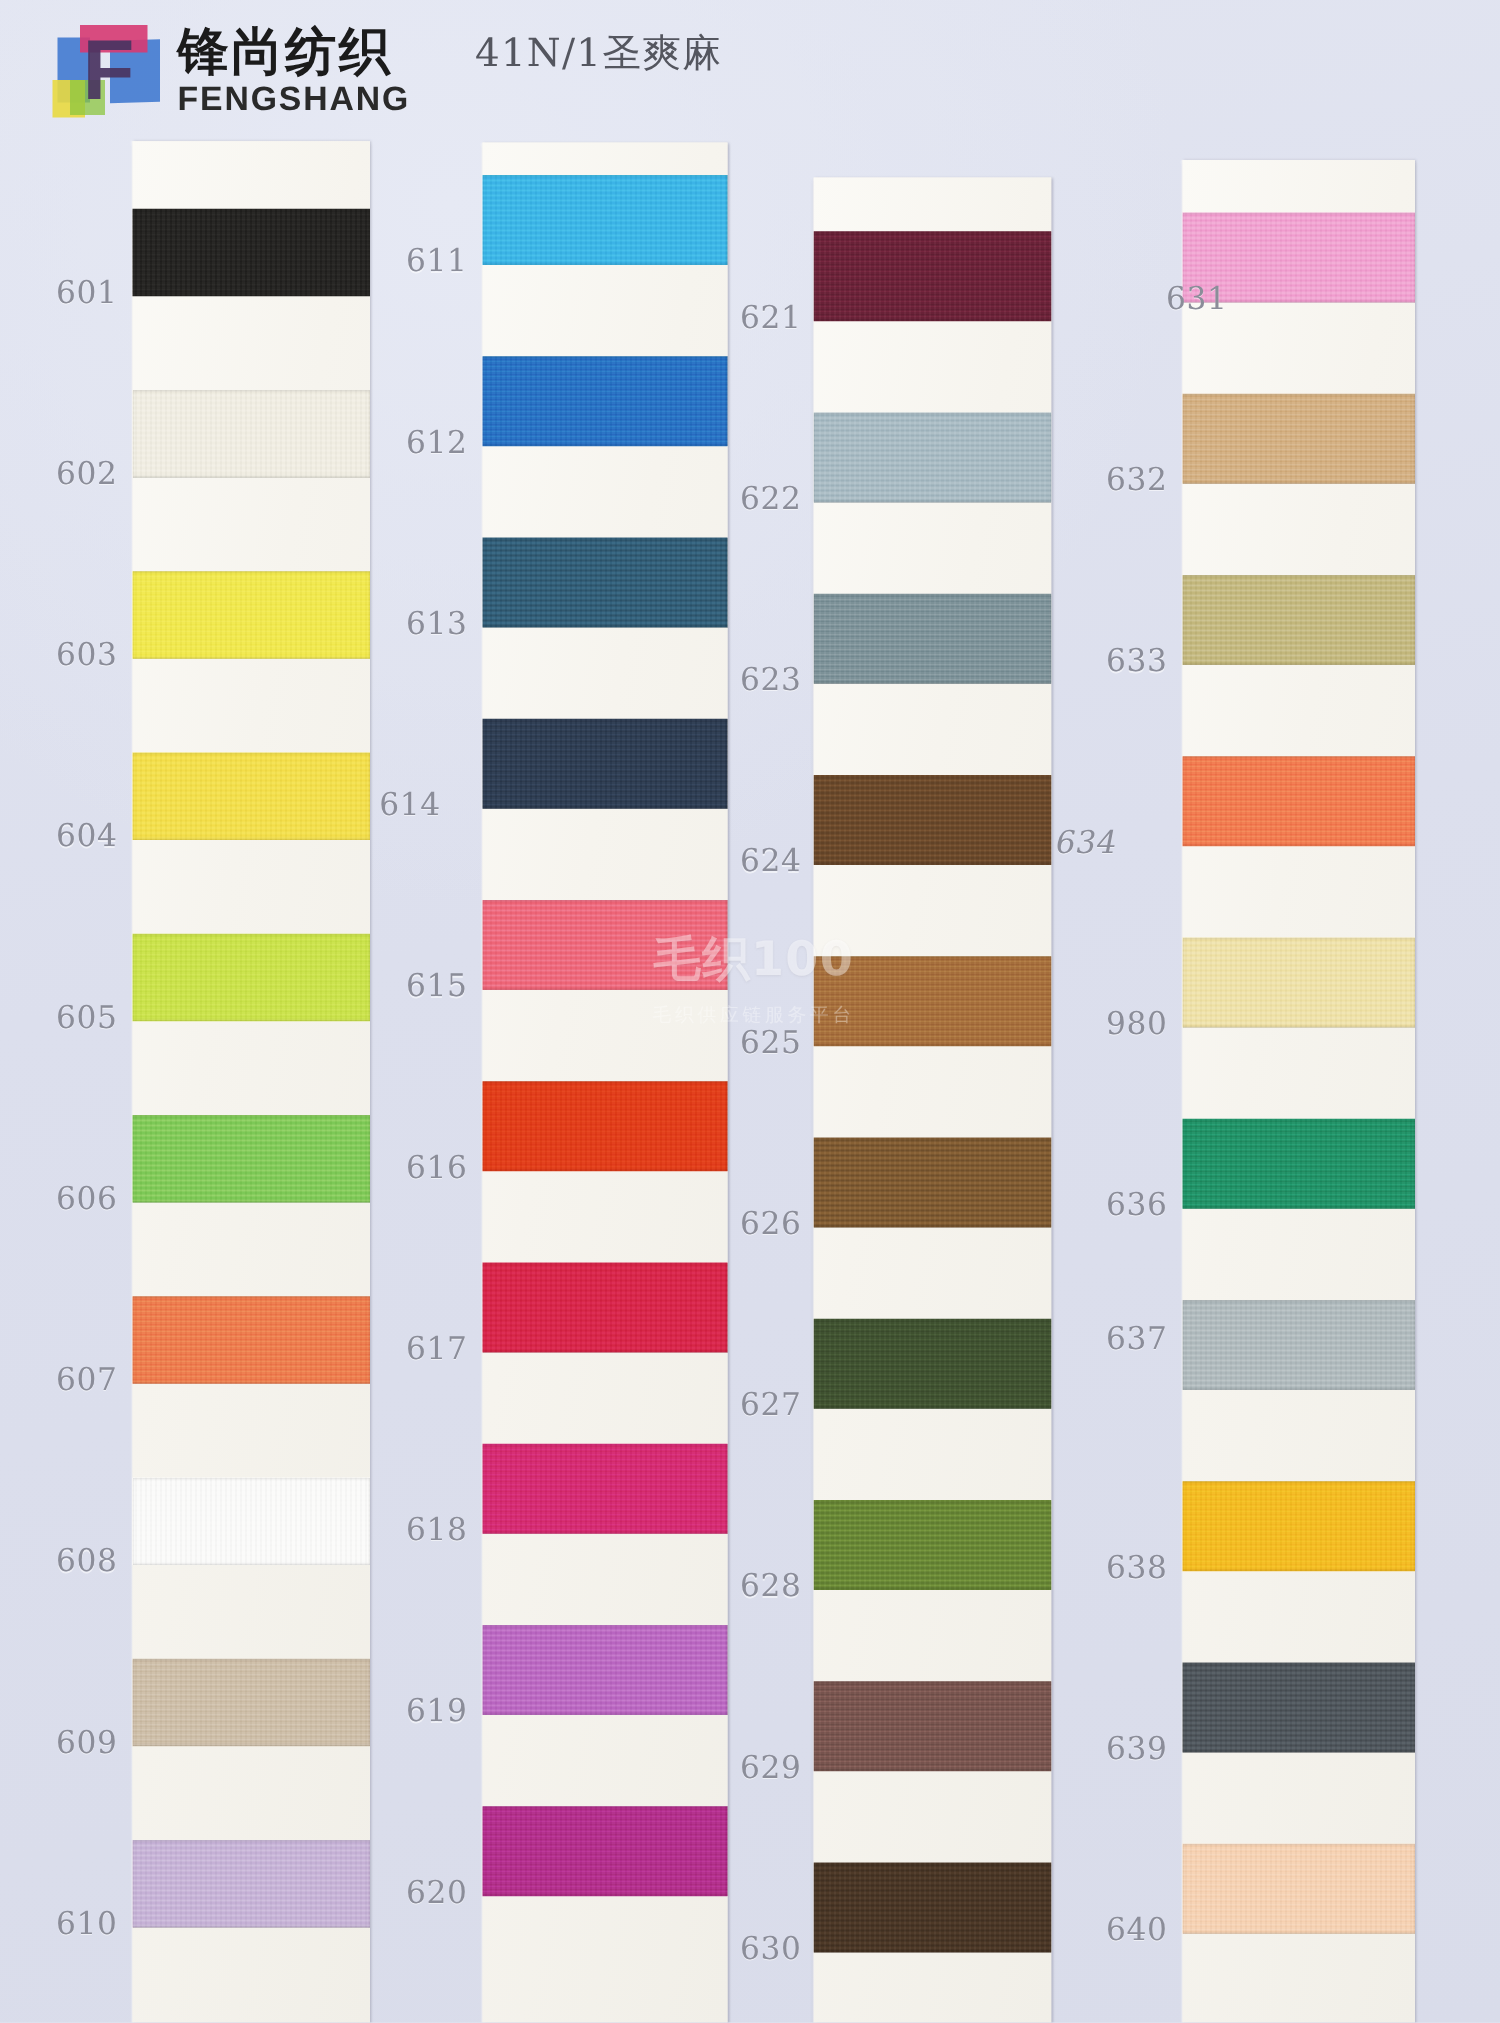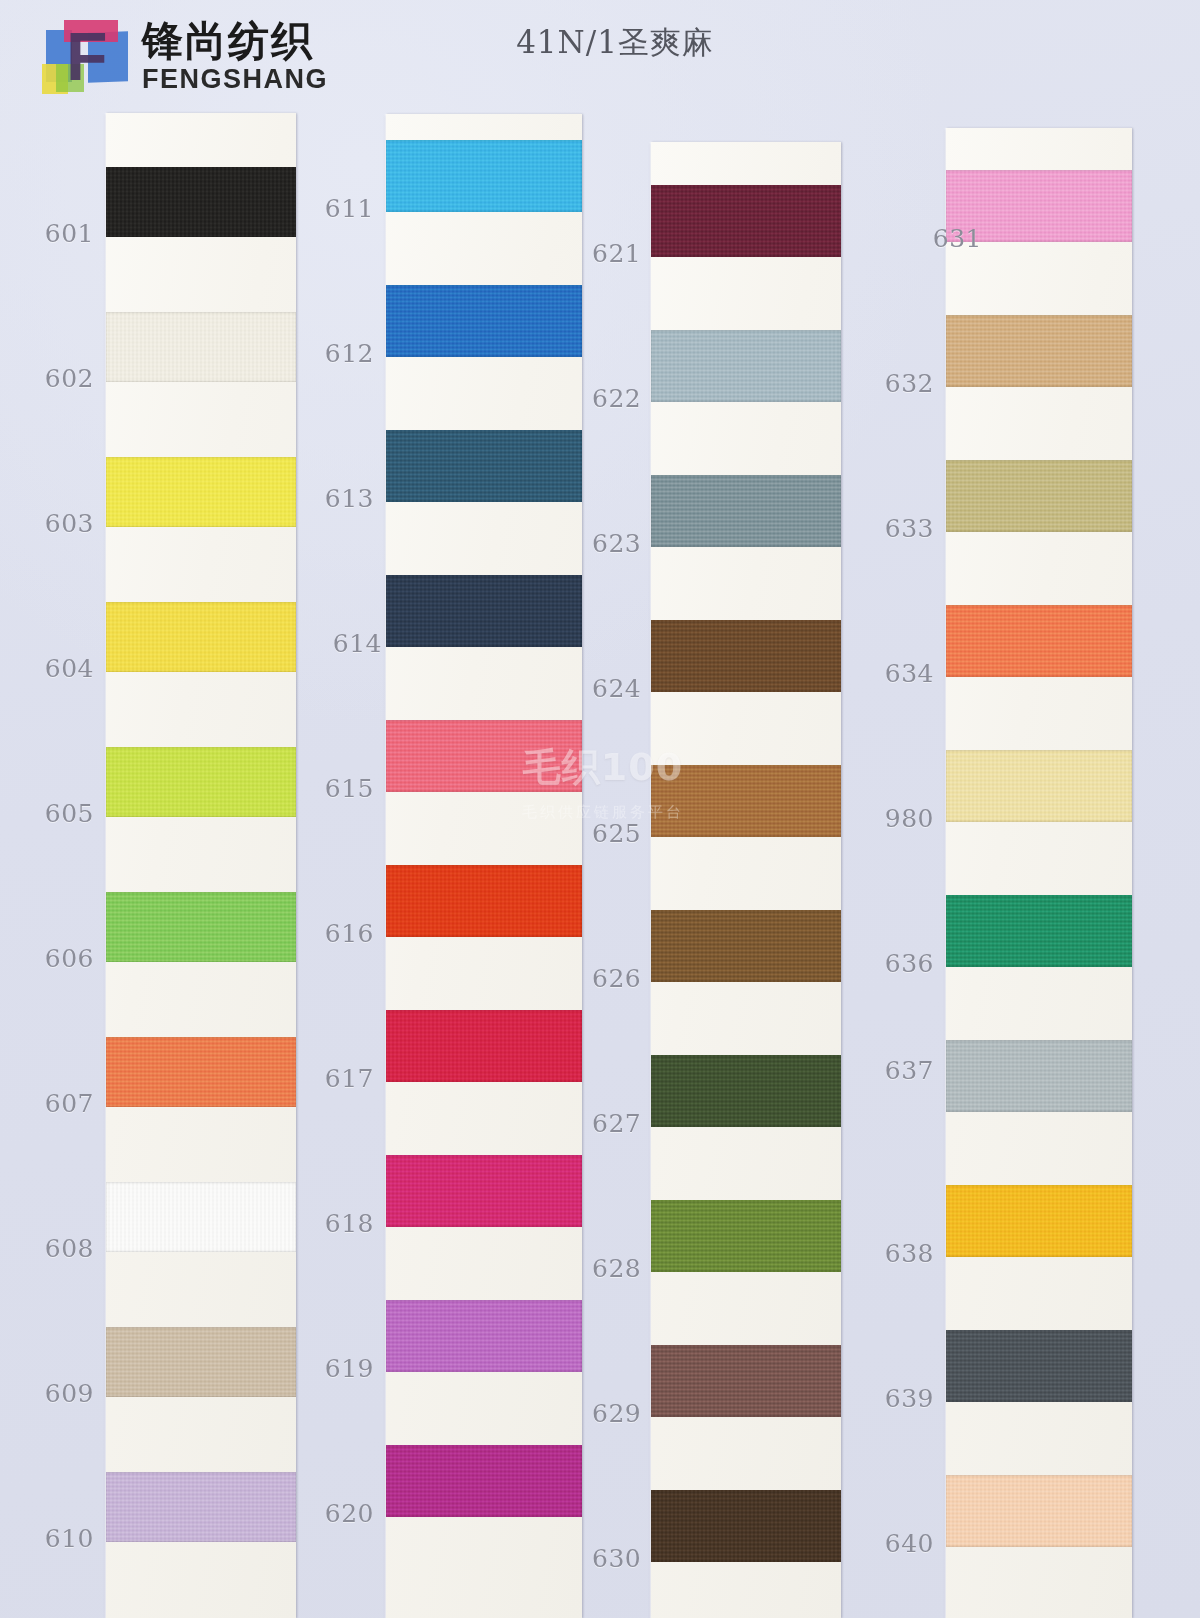--- a/index.html
+++ b/index.html
@@ -73,21 +73,21 @@
     font-size: 27px;
     letter-spacing: 1.5px;
     color: #2a2a2a;
     margin-top: 4px;
   }
 
   #title-block {
     position: absolute;
     left: 380px; top: 22px;
     width: 470px;
-    text-align: center;
+    text-align: left;
     color: #5d5f6b;
   }
   #title-main {
     font-family: "DejaVu Serif", serif;
     font-size: 31px;
     letter-spacing: 1px;
     white-space: nowrap;
     color: #54565f;
   }
   #title-sub {
@@ -243,21 +243,21 @@
     </div>
     <div class="column" style="left: 0px; top: 0px; width: 1012px; height: 1618px;">
       <div class="card" style="left: 386px; top: 114px; width: 196px; height: 1504px;"></div>
       <div class="band" title="611 sky-blue" style="left: 386px; top: 140px; width: 196px; height: 72px; background: rgb(60, 184, 232);"></div>
       <div class="label" style="left: 314px; width: 60px; top: 194px;">611</div>
       <div class="band" title="612 royal-blue" style="left: 386px; top: 285px; width: 196px; height: 72px; background: rgb(38, 113, 196);"></div>
       <div class="label" style="left: 314px; width: 60px; top: 339px;">612</div>
       <div class="band" title="613 steel-blue" style="left: 386px; top: 430px; width: 196px; height: 72px; background: rgb(47, 90, 116);"></div>
       <div class="label" style="left: 314px; width: 60px; top: 484px;">613</div>
       <div class="band" title="614 navy" style="left: 386px; top: 575px; width: 196px; height: 72px; background: rgb(44, 59, 81);"></div>
-      <div class="label" style="left: 322px; width: 60px; top: 629px;">614</div>
+      <div class="label" style="left: 298px; width: 60px; top: 629px; text-align: center;">614</div>
       <div class="band" title="615 rose-pink" style="left: 386px; top: 720px; width: 196px; height: 72px; background: rgb(240, 107, 127);"></div>
       <div class="label" style="left: 314px; width: 60px; top: 774px;">615</div>
       <div class="band" title="616 vermilion-red" style="left: 386px; top: 865px; width: 196px; height: 72px; background: rgb(226, 59, 23);"></div>
       <div class="label" style="left: 314px; width: 60px; top: 919px;">616</div>
       <div class="band" title="617 crimson" style="left: 386px; top: 1010px; width: 196px; height: 72px; background: rgb(216, 35, 71);"></div>
       <div class="label" style="left: 314px; width: 60px; top: 1064px;">617</div>
       <div class="band" title="618 fuchsia-pink" style="left: 386px; top: 1155px; width: 196px; height: 72px; background: rgb(214, 41, 113);"></div>
       <div class="label" style="left: 314px; width: 60px; top: 1209px;">618</div>
       <div class="band" title="619 orchid" style="left: 386px; top: 1300px; width: 196px; height: 72px; background: rgb(189, 107, 196);"></div>
       <div class="label" style="left: 314px; width: 60px; top: 1354px;">619</div>
@@ -289,21 +289,21 @@
     </div>
     <div class="column" style="left: 0px; top: 0px; width: 1200px; height: 1618px;">
       <div class="card" style="left: 946px; top: 128px; width: 186px; height: 1490px;"></div>
       <div class="band" title="631 pink" style="left: 946px; top: 170px; width: 186px; height: 72px; background: rgb(242, 161, 209);"></div>
       <div class="label" style="left: 920px; width: 62px; top: 224px; text-align: right;">631</div>
       <div class="band" title="632 camel" style="left: 946px; top: 315px; width: 186px; height: 72px; background: rgb(213, 177, 131);"></div>
       <div class="label" style="left: 872px; width: 62px; top: 369px;">632</div>
       <div class="band" title="633 khaki" style="left: 946px; top: 460px; width: 186px; height: 72px; background: rgb(198, 187, 131);"></div>
       <div class="label" style="left: 872px; width: 62px; top: 514px;">633</div>
       <div class="band" title="634 orange" style="left: 946px; top: 605px; width: 186px; height: 72px; background: rgb(243, 123, 79);"></div>
-      <div class="label" style="left: 872px; width: 62px; top: 659px;">634</div>
+      <div class="label" style="left: 832px; width: 62px; top: 659px; font-style: italic;">634</div>
       <div class="band" title="635 pale-cream" style="left: 946px; top: 750px; width: 186px; height: 72px; background: rgb(240, 226, 168);"></div>
       <div class="label" style="left: 872px; width: 62px; top: 804px;">980</div>
       <div class="band" title="636 emerald-green" style="left: 946px; top: 895px; width: 186px; height: 72px; background: rgb(31, 146, 102);"></div>
       <div class="label" style="left: 872px; width: 62px; top: 949px;">636</div>
       <div class="band" title="637 light-grey" style="left: 946px; top: 1040px; width: 186px; height: 72px; background: rgb(179, 189, 192);"></div>
       <div class="label" style="left: 872px; width: 62px; top: 1056px;">637</div>
       <div class="band" title="638 golden-yellow" style="left: 946px; top: 1185px; width: 186px; height: 72px; background: rgb(245, 188, 32);"></div>
       <div class="label" style="left: 872px; width: 62px; top: 1239px;">638</div>
       <div class="band" title="639 charcoal" style="left: 946px; top: 1330px; width: 186px; height: 72px; background: rgb(76, 83, 89);"></div>
       <div class="label" style="left: 872px; width: 62px; top: 1384px;">639</div>

